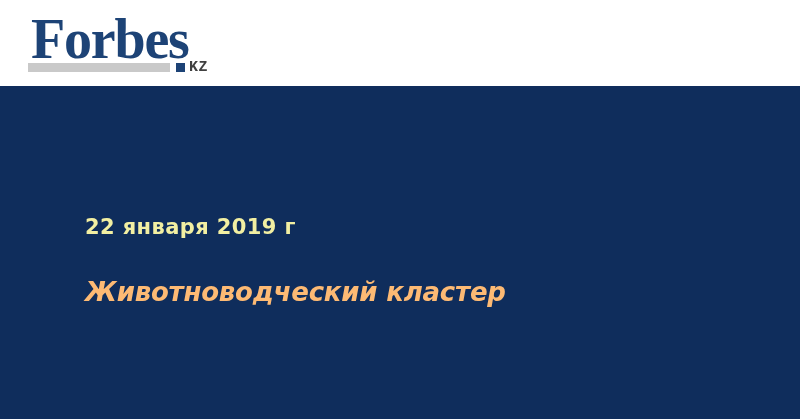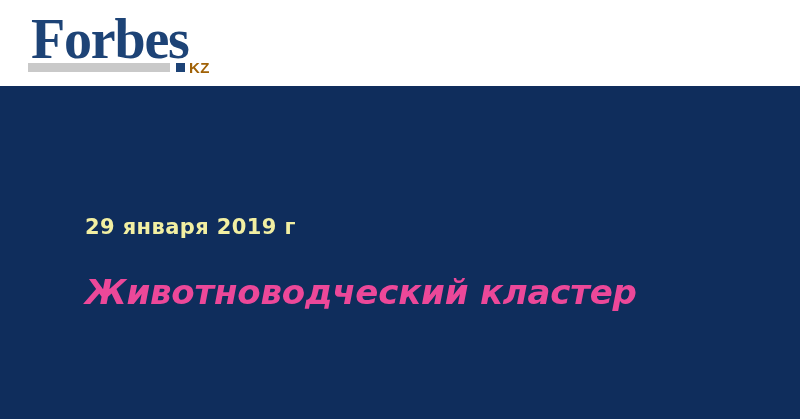--- a/index.html
+++ b/index.html
@@ -67,26 +67,26 @@
     top: 50px;
     width: 9px;
     height: 9px;
     background: #1d4376;
   }
 
   .logo-kz {
     position: absolute;
     left: 161px;
     top: 47px;
-    font-family: Liberation Sans, sans-serif;
+    font-family: Liberation Mono, monospace;
     font-weight: bold;
     font-size: 15px;
     line-height: 15px;
     letter-spacing: 0.5px;
-    color: #a16207;
+    color: #404040;
     text-align: right;
   }
 
   
   .hero {
     position: absolute;
     left: 0;
     top: 86px;
     width: 800px;
     height: 333px;
@@ -107,24 +107,24 @@
   }
 
   .headline {
     position: absolute;
     left: 85px;
     top: 181px;
     width: 660px;
     font-family: "DejaVu Sans", "Liberation Sans", sans-serif;
     font-weight: bold;
     font-style: italic;
-    font-size: 34px;
+    font-size: 26px;
     line-height: 50px;
     letter-spacing: -0.2px;
-    color: #ec4899;
+    color: #fdba74;
   }
   .headline .hl-line {
     display: block;
     white-space: nowrap;
   }
 </style>
 </head>
 <body>
 
 <div class="page">
@@ -133,21 +133,21 @@
     <div class="logo-wrap">
       <span class="logo-word">Forbes</span>
       <span class="logo-rule"></span>
       <span class="logo-square"></span>
       <span class="logo-kz">KZ</span>
     </div>
   </div>
 
   <div class="hero">
 
-    <div class="date">29 января 2019 г</div>
+    <div class="date">22 января 2019 г</div>
 
     <div class="headline">
       <span class="hl-line">Животноводческий кластер</span>
     </div>
 
   </div>
 
 </div>
 
 </body></html>

